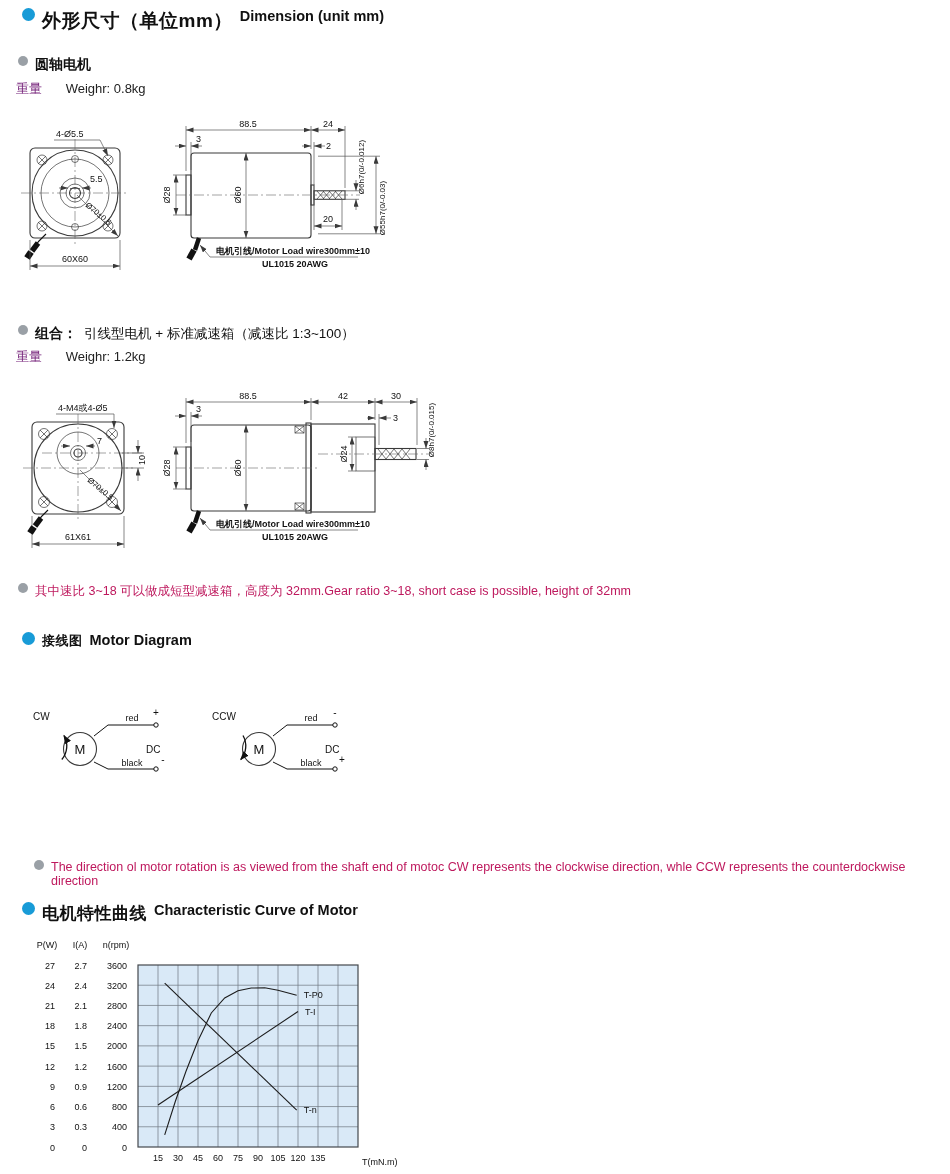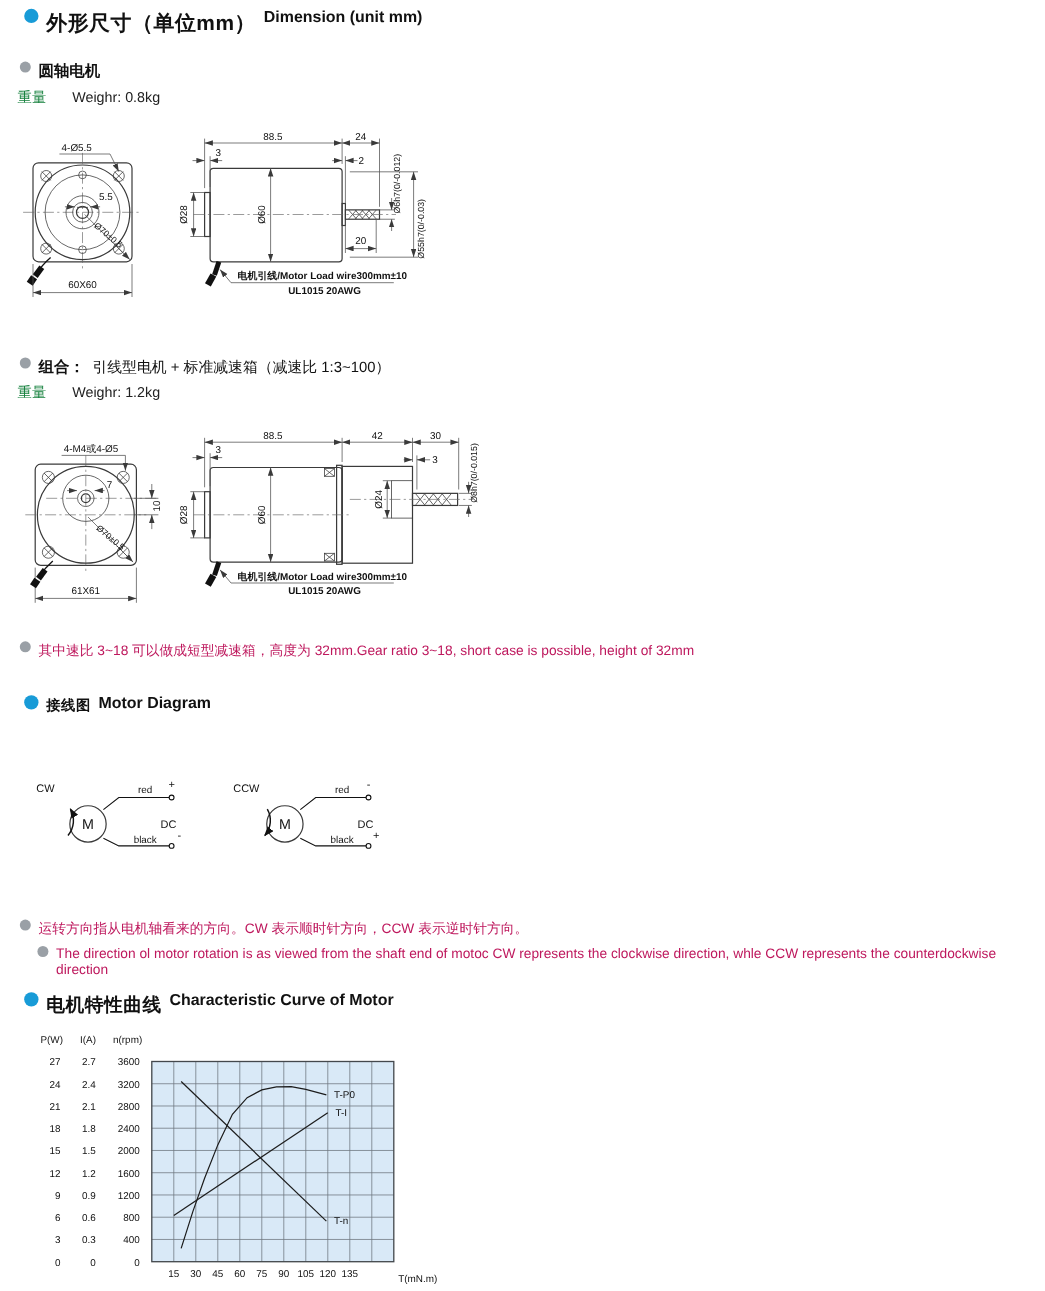--- a/index.html
+++ b/index.html
@@ -8,21 +8,21 @@
   .abs{position:absolute;}
   .row{display:flex;align-items:flex-start;gap:7px;}
   .bullet{border-radius:50%;display:inline-block;flex:0 0 auto;}
   .bullet.blue{width:13px;height:13px;background:#189bd7;}
   .bullet.gray{width:10px;height:10px;background:#9aa0a6;}
   .h1cn{font-size:19px;font-weight:bold;letter-spacing:.5px;}
   .h1en{font-size:14.5px;font-weight:bold;}
   .h2cn{font-size:14px;font-weight:bold;}
   .h2rest{font-size:13.5px;}
   .body-text{font-size:13px;}
-  .wcn{color:#15803d;}
+  .wcn{color:#701a75;}
   .wen{color:#222;margin-left:20px;}
   .note{font-size:12.5px;color:#be185d;}
   svg text{font-family:"Liberation Sans",sans-serif;font-size:9px;fill:#111;}
   svg .tech{stroke:#3a3a3a;stroke-width:1.1;fill:none;}
   svg .thin{stroke:#3a3a3a;stroke-width:.7;fill:none;}
   svg .dim{stroke:#555;stroke-width:.7;fill:none;}
   svg .cl{stroke:#666;stroke-width:.6;fill:none;stroke-dasharray:10 3 2 3;}
   svg .wire{stroke:#111;fill:none;}
   svg .lbl-s{font-size:8px;}
 </style>
@@ -409,24 +409,20 @@
       <circle cx="136" cy="23" r="2.2" fill="#fff" stroke="#111"></circle>
       <text x="136" y="14" text-anchor="middle" style="font-size:10px">-</text>
       <polyline class="wire" points="74,60 88,67 136,67" stroke-width="1"></polyline>
       <text x="112" y="64" text-anchor="middle">black</text>
       <circle cx="136" cy="67" r="2.2" fill="#fff" stroke="#111"></circle>
       <text x="143" y="61" text-anchor="middle" style="font-size:10px">+</text>
       <text x="126" y="51" style="font-size:10px">DC</text>
     </g>
   </svg>
 
-  <div class="abs row" style="left:18px;top:836px">
-    <span class="bullet gray"></span>
-    <span class="note">运转方向指从电机轴看来的方向。CW 表示顺时针方向，CCW 表示逆时针方向。</span>
-  </div>
   <div class="abs row" style="left:34px;top:860px">
     <span class="bullet gray"></span>
     <span class="note">The direction ol motor rotation is as viewed from the shaft end of motoc CW represents the clockwise direction, whle CCW represents the counterdockwise direction</span>
   </div>
 
   <div class="abs row" style="left:22px;top:902px">
     <span class="bullet blue"></span>
     <span class="h1cn" style="font-size:17px">电机特性曲线</span>
     <span class="h1en">Characteristic Curve of Motor</span>
   </div>

